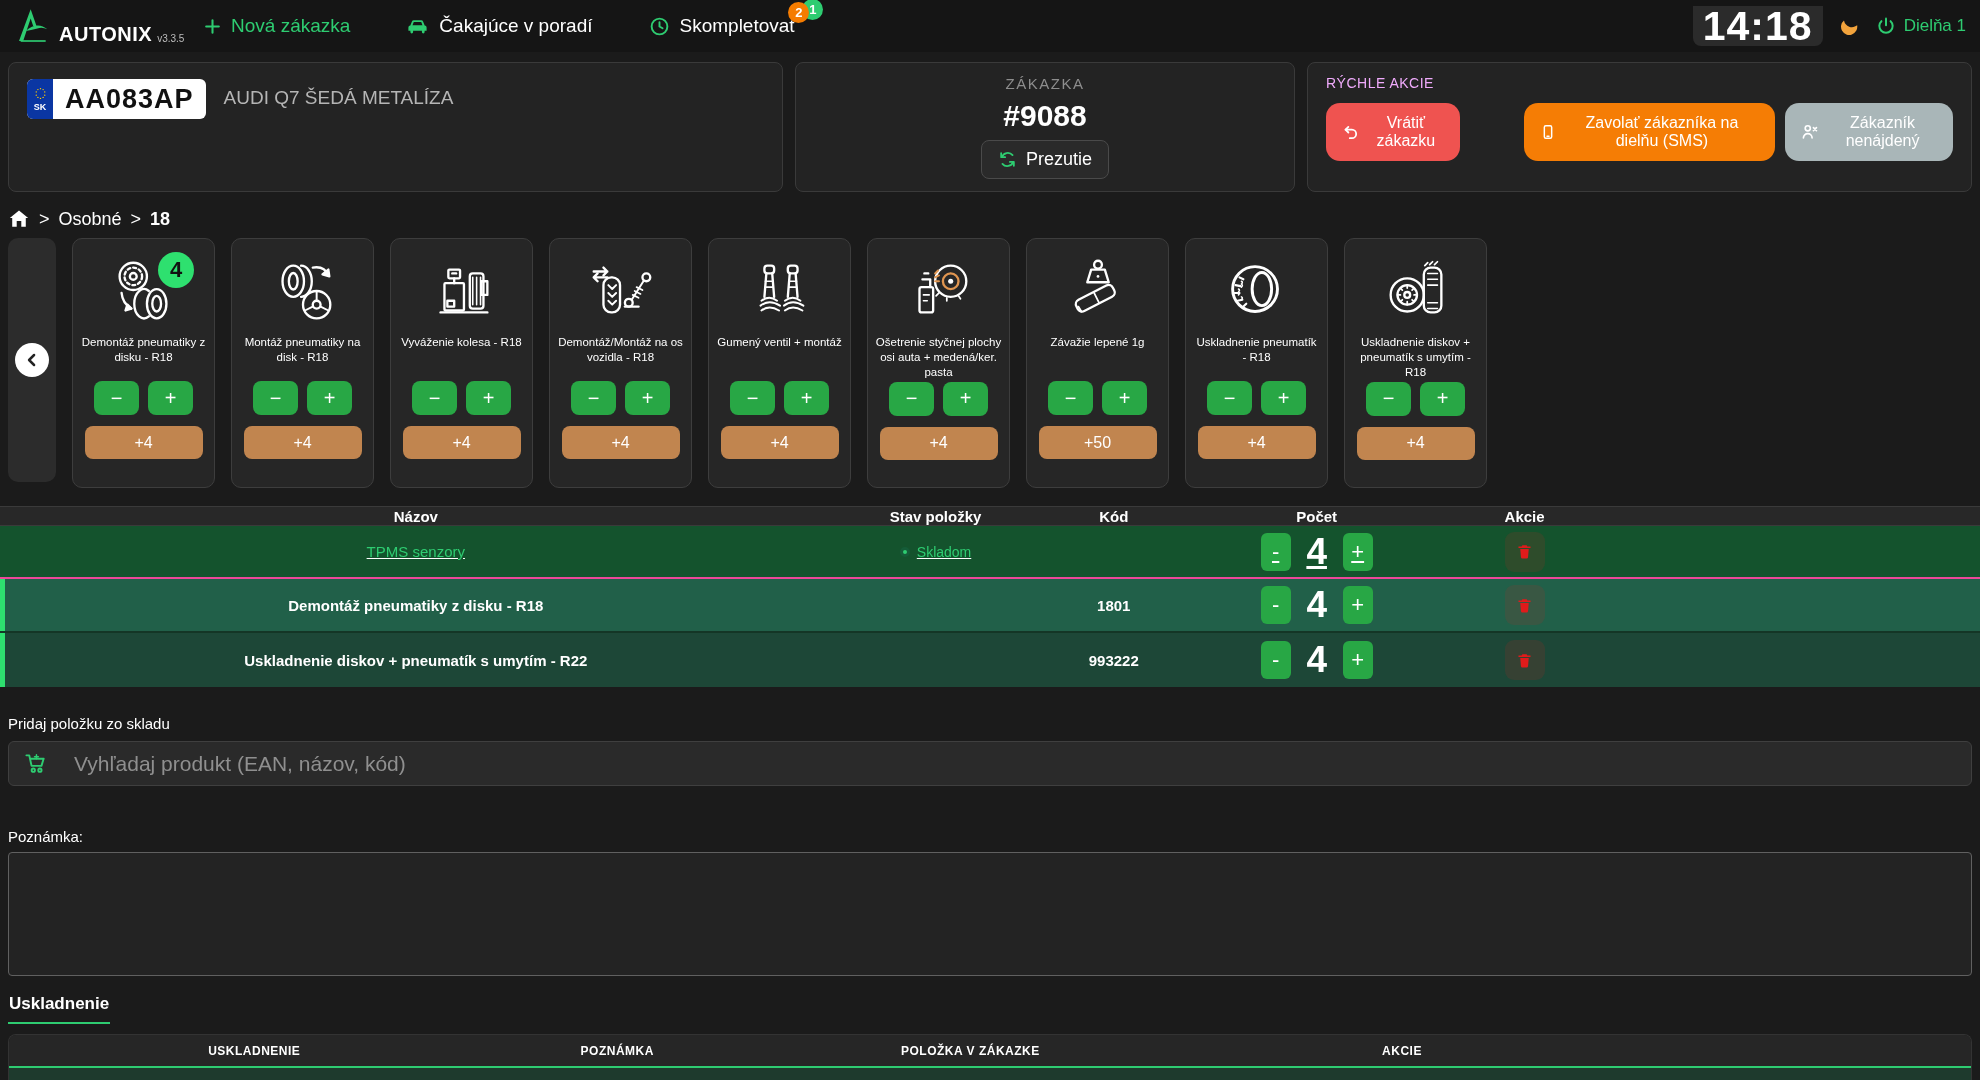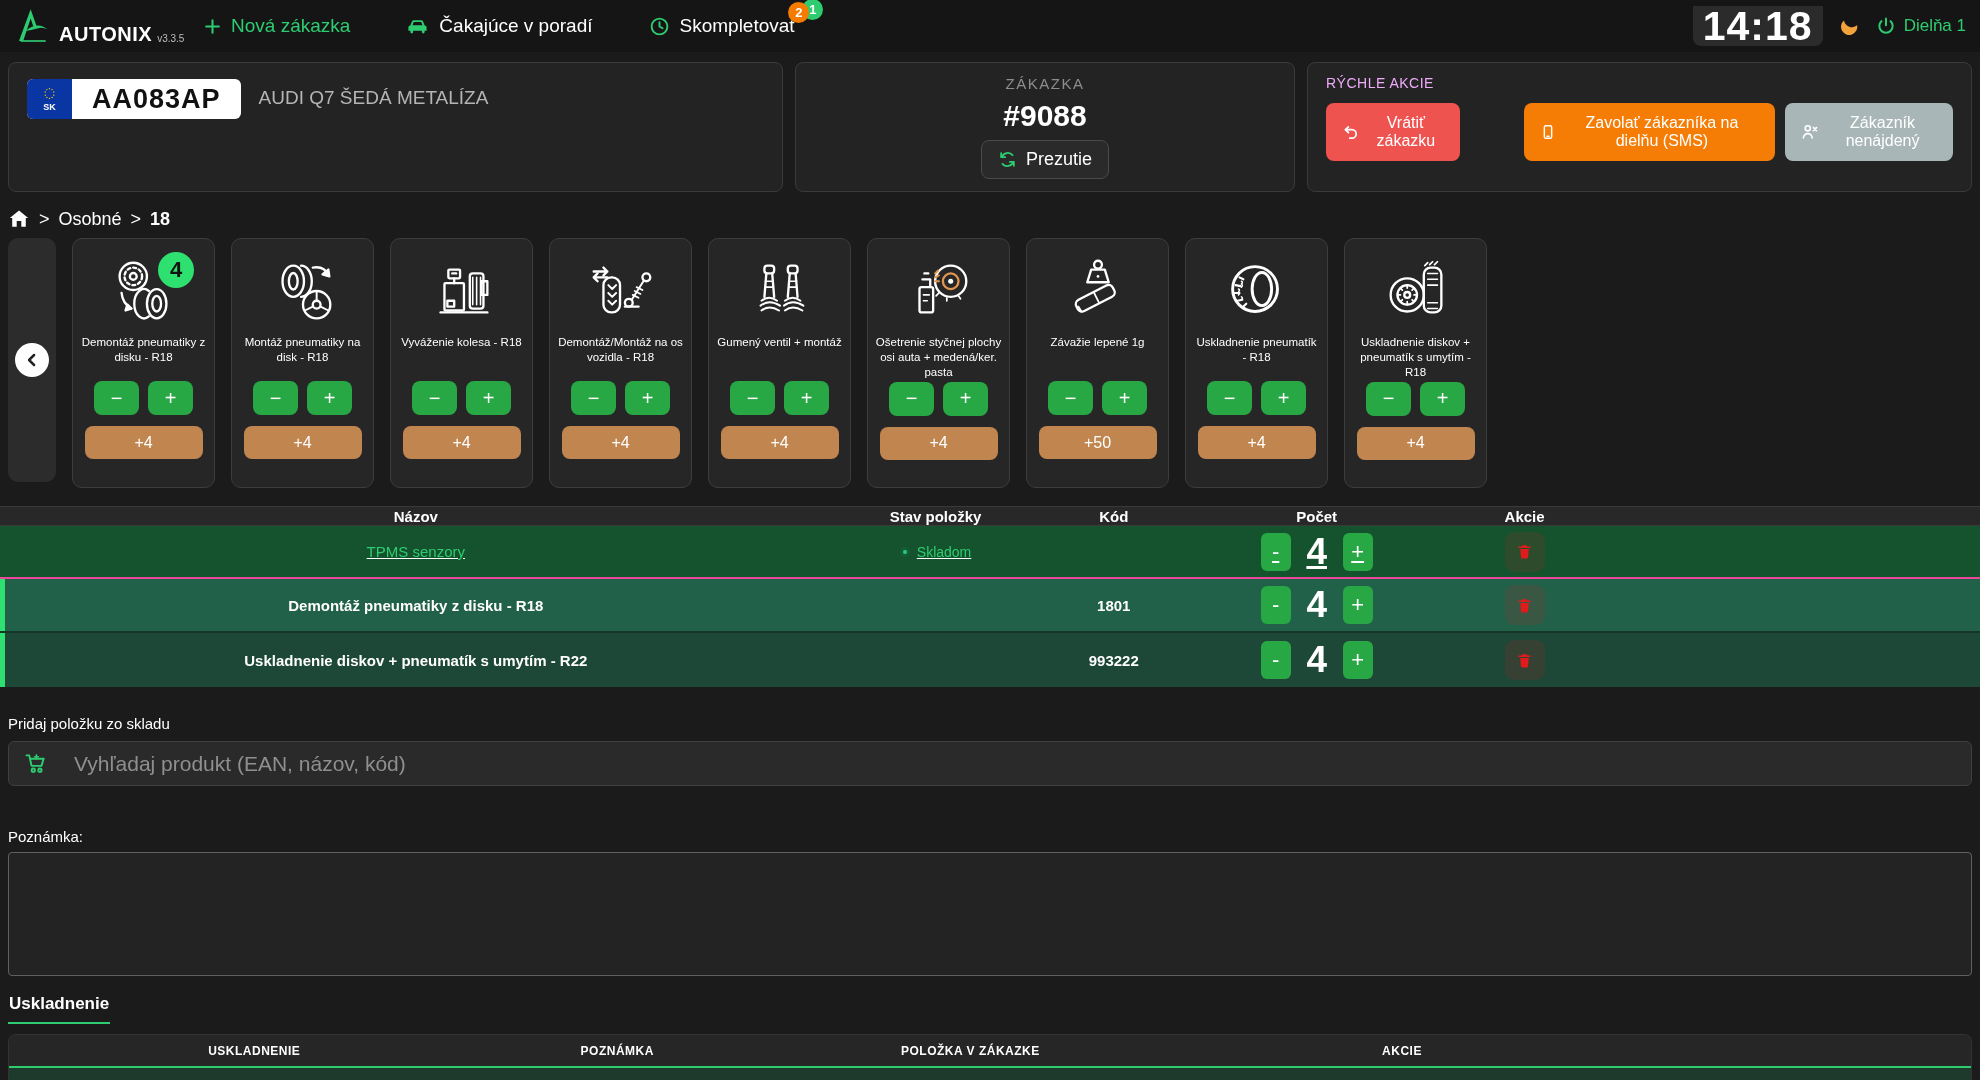--- a/index.html
+++ b/index.html
@@ -28,35 +28,35 @@
   .clock-box { height:40px; min-width:128px; background:#2b2b2b; border-radius:0 0 8px 8px;
                display:flex; align-items:center; justify-content:center;
                font-size:41px; font-weight:bold; letter-spacing:1px; padding:0 10px; }
   .workshop-item { display:flex; align-items:center; gap:8px; color:#2ecc71; font-size:17px; background:none; }
 
   
   .info-row { display:flex; gap:12px; margin:10px 8px 0; height:130px; }
   .panel { background:#232323; border:1px solid #3a3a3a; border-radius:8px; }
   .panel-vehicle { flex:0 0 775px; padding:16px 18px; display:flex; gap:18px; align-items:flex-start; }
   .plate { display:flex; height:40px; background:#fff; border-radius:6px; overflow:hidden; align-items:stretch; }
-  .plate-eu { width:45px; background:#0a36a3; display:flex; flex-direction:column; align-items:center; justify-content:center; gap:2px; }
+  .plate-eu { width:26px; background:#0a36a3; display:flex; flex-direction:column; align-items:center; justify-content:center; gap:2px; }
   .plate-eu span { color:#fff; font-size:9px; font-weight:bold; }
-  .plate-num { display:flex; align-items:center; padding:0 20px; color:#111; font-size:27px; font-weight:800; letter-spacing:1px; }
+  .plate-num { display:flex; align-items:center; padding:0 12px; color:#111; font-size:27px; font-weight:800; letter-spacing:1px; }
   .vehicle-desc { color:#b5b5b5; font-size:19px; margin-top:8px; }
 
   .panel-order { flex:0 0 500px; display:flex; flex-direction:column; align-items:center; justify-content:center; gap:7px; }
   .order-label { color:#8d8d8d; font-size:15px; letter-spacing:1.5px; }
   .order-number { font-size:30px; font-weight:800; }
   .order-type-btn { display:flex; gap:9px; align-items:center; background:#2a2a2a; border:1px solid #4a4a4a;
                     border-radius:8px; padding:8px 16px; font-size:18px; color:#fff; }
 
   .panel-actions { flex:1; padding:12px 18px; }
   .qa-title { color:#f0abfc; font-size:14px; letter-spacing:0.5px; margin-bottom:12px; }
   .qa-buttons { display:flex; gap:10px; align-items:center; }
-  .qa-btn { border-radius:8px; padding:11px 16px; font-size:16px; color:#fff;
+  .qa-btn { border-radius:14px; padding:11px 16px; font-size:16px; color:#fff;
             display:flex; gap:9px; align-items:center; }
   .qa-red { background:#ef5350; margin-right:54px; }
   .qa-orange { background:#f57d05; }
   .qa-gray { background:#a9b6b8; }
 
   
   .breadcrumb { display:flex; gap:9px; align-items:center; margin:16px 8px 8px; font-size:18px; }
   .breadcrumb .sep { color:#fff; }
   .breadcrumb .last { font-weight:bold; }
 

